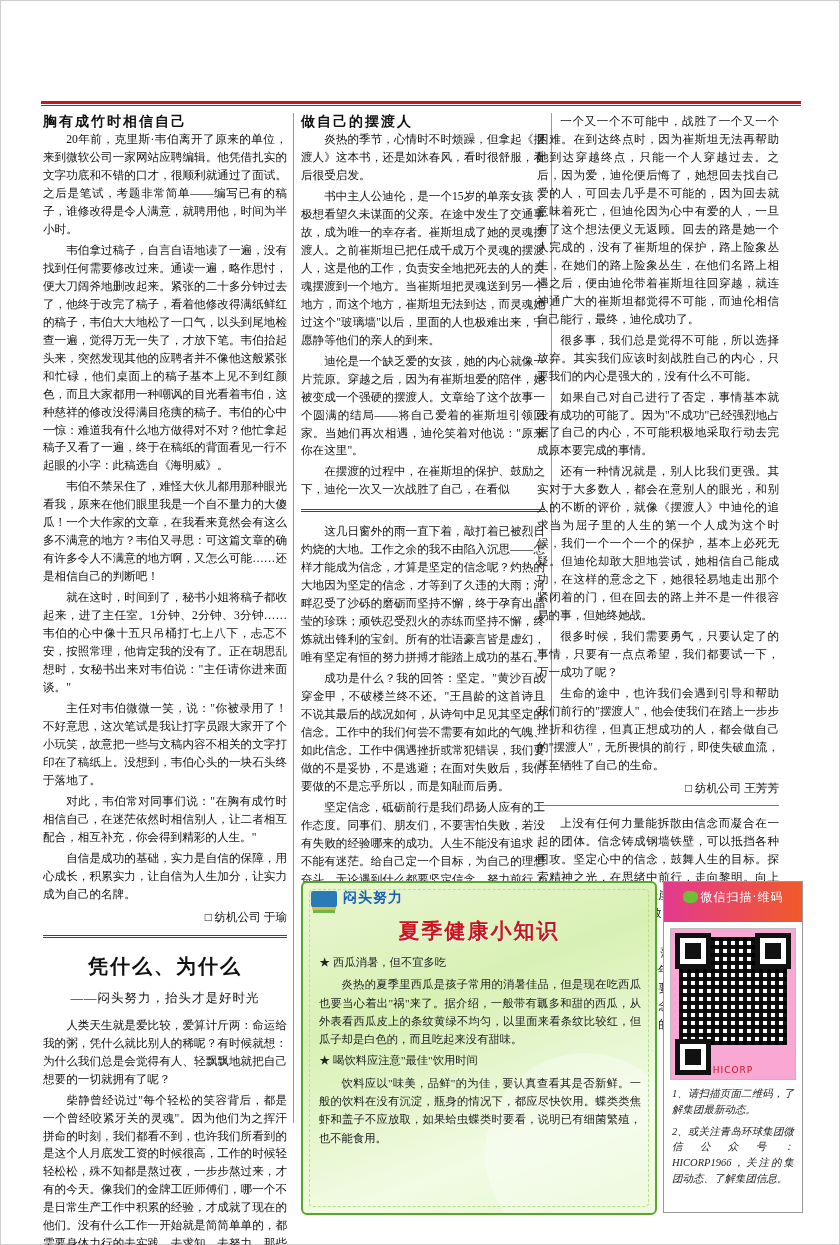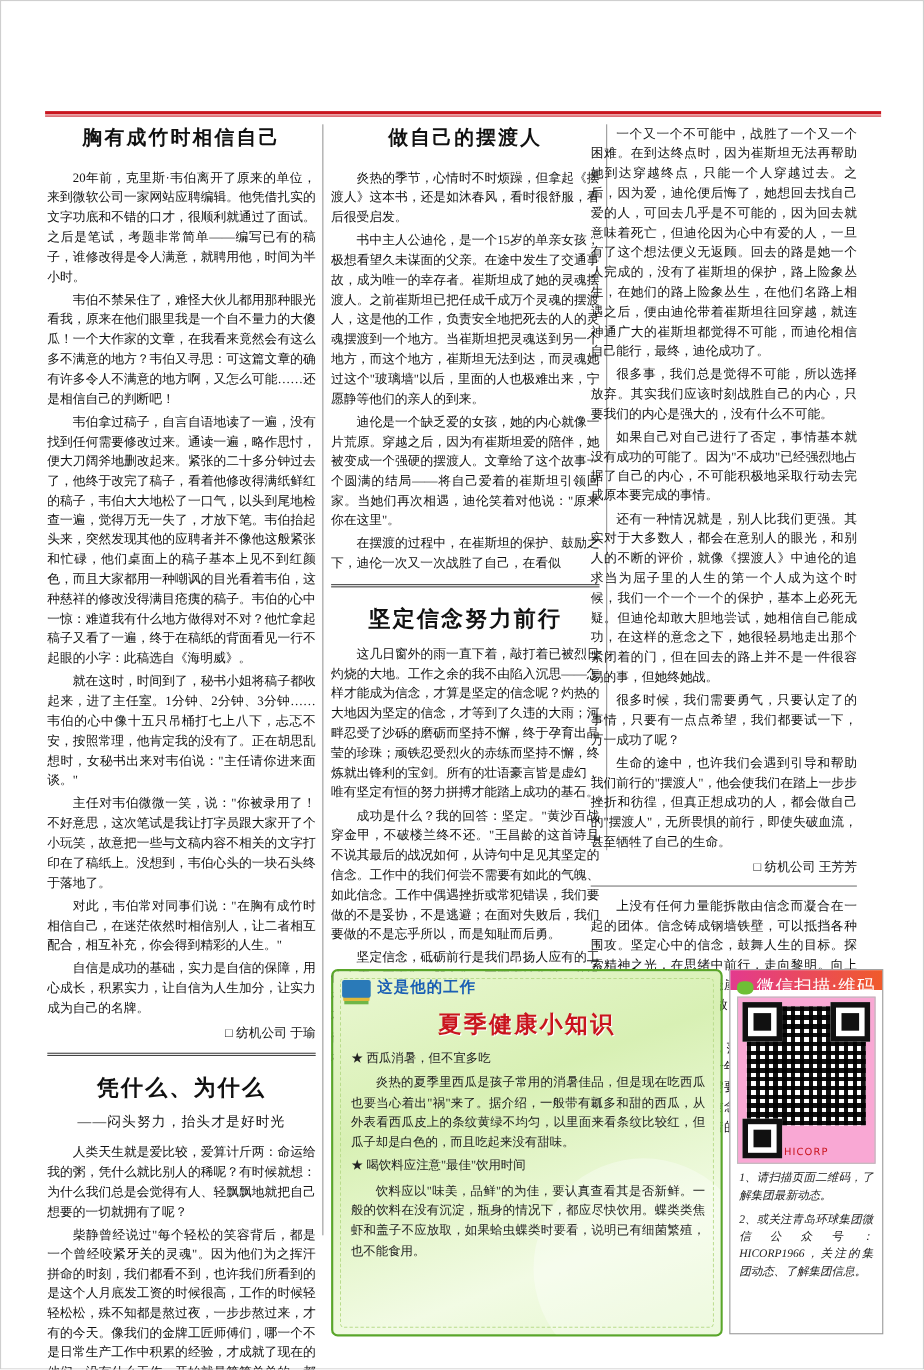--- a/index.html
+++ b/index.html
@@ -63,21 +63,21 @@
   
   .col{position:absolute;top:112px;}
   .col-left{left:42px;width:244px;}
   .col-mid{left:300px;width:244px;}
   .col-right{left:536px;width:242px;}
   .vrule{position:absolute;top:112px;width:1px;background:#999;}
   .vrule-1{left:292px;height:1010px;}
   .vrule-2{left:550px;height:660px;}
 
   h2.headline{
-    font-size:18px;font-weight:bold;text-align:center;margin:0 0 16px 0;
+    font-size:14px;font-weight:bold;margin:0 0 0 0;
     letter-spacing:2px;font-family:"DejaVu Serif",serif;
   }
   h2.headline2{
     font-size:20px;font-weight:bold;text-align:center;margin:14px 0 10px 0;
     letter-spacing:2px;font-family:"DejaVu Serif",serif;
   }
   .subhead{
     font-size:12.5px;text-align:center;margin:0 0 10px 0;letter-spacing:1px;
   }
   p.body{
@@ -133,22 +133,22 @@
     position:absolute;left:6px;top:6px;right:6px;bottom:6px;
     border:1px dashed #b9dc8c;border-radius:4px;pointer-events:none;
   }
 
   
   .qrbox{
     position:absolute;left:662px;top:880px;width:138px;height:330px;
     border:1px solid #999;background:#fff;
   }
   .qr-head{
-    height:18px;background:linear-gradient(90deg,#e33a8e,#f05a2a);
-    color:#fff;font-size:16px;line-height:30px;text-align:center;letter-spacing:1px;
+    height:40px;background:linear-gradient(90deg,#e33a8e,#f05a2a);
+    color:#fff;font-size:12px;line-height:30px;text-align:center;letter-spacing:1px;
     font-family:"DejaVu Sans",sans-serif;position:relative;
   }
   .qr-head .wechat{
     display:inline-block;width:15px;height:12px;background:#6fbf36;border-radius:6px/5px;
     position:relative;top:2px;margin-right:3px;
   }
   .qr-panel{
     margin:6px;height:150px;background:#f9a8d4;border:1px solid #bbb;
     position:relative;
   }
@@ -179,22 +179,22 @@
 
   <div class="rule-top"></div>
 
   <div class="vrule vrule-1"></div>
   <div class="vrule vrule-2"></div>
 
   <div class="col col-left">
 
     <h2 class="headline">胸有成竹时相信自己</h2>
     <p class="body">20年前，克里斯·韦伯离开了原来的单位，来到微软公司一家网站应聘编辑。他凭借扎实的文字功底和不错的口才，很顺利就通过了面试。之后是笔试，考题非常简单——编写已有的稿子，谁修改得是令人满意，就聘用他，时间为半小时。</p>
+    <p class="body">韦伯拿过稿子，自言自语地读了一遍，没有找到任何需要修改过来。通读一遍，略作思忖，便大刀阔斧地删改起来。紧张的二十多分钟过去了，他终于改完了稿子，看着他修改得满纸鲜红的稿子，韦伯大大地松了一口气，以头到尾地检查一遍，觉得万无一失了，才放下笔。韦伯抬起头来，突然发现其他的应聘者并不像他这般紧张和忙碌，他们桌面上的稿子基本上见不到红颜色，而且大家都用一种嘲讽的目光看着韦伯，这种慈祥的修改没得满目疮痍的稿子。韦伯的心中一惊：难道我有什么地方做得对不对？他忙拿起稿子又看了一遍，终于在稿纸的背面看见一行不起眼的小字：此稿选自《海明威》。</p>
     <p class="body">韦伯不禁呆住了，难怪大伙儿都用那种眼光看我，原来在他们眼里我是一个自不量力的大傻瓜！一个大作家的文章，在我看来竟然会有这么多不满意的地方？韦伯又寻思：可这篇文章的确有许多令人不满意的地方啊，又怎么可能……还是相信自己的判断吧！</p>
-    <p class="body">韦伯拿过稿子，自言自语地读了一遍，没有找到任何需要修改过来。通读一遍，略作思忖，便大刀阔斧地删改起来。紧张的二十多分钟过去了，他终于改完了稿子，看着他修改得满纸鲜红的稿子，韦伯大大地松了一口气，以头到尾地检查一遍，觉得万无一失了，才放下笔。韦伯抬起头来，突然发现其他的应聘者并不像他这般紧张和忙碌，他们桌面上的稿子基本上见不到红颜色，而且大家都用一种嘲讽的目光看着韦伯，这种慈祥的修改没得满目疮痍的稿子。韦伯的心中一惊：难道我有什么地方做得对不对？他忙拿起稿子又看了一遍，终于在稿纸的背面看见一行不起眼的小字：此稿选自《海明威》。</p>
     <p class="body">就在这时，时间到了，秘书小姐将稿子都收起来，进了主任室。1分钟、2分钟、3分钟……韦伯的心中像十五只吊桶打七上八下，忐忑不安，按照常理，他肯定我的没有了。正在胡思乱想时，女秘书出来对韦伯说："主任请你进来面谈。"</p>
     <p class="body">主任对韦伯微微一笑，说："你被录用了！不好意思，这次笔试是我让打字员跟大家开了个小玩笑，故意把一些与文稿内容不相关的文字打印在了稿纸上。没想到，韦伯心头的一块石头终于落地了。</p>
     <p class="body">对此，韦伯常对同事们说："在胸有成竹时相信自己，在迷茫依然时相信别人，让二者相互配合，相互补充，你会得到精彩的人生。"</p>
     <p class="body">自信是成功的基础，实力是自信的保障，用心成长，积累实力，让自信为人生加分，让实力成为自己的名牌。</p>
     <p class="sign">□ 纺机公司 于瑜</p>
 
     <div class="hr-dbl"></div>
 
     <h2 class="headline2">凭什么、为什么</h2>
     <div class="subhead">——闷头努力，抬头才是好时光</div>
@@ -205,21 +205,20 @@
 
   <div class="col col-mid">
     <h2 class="headline">做自己的摆渡人</h2>
     <p class="body">炎热的季节，心情时不时烦躁，但拿起《摆渡人》这本书，还是如沐春风，看时很舒服，看后很受启发。</p>
     <p class="body">书中主人公迪伦，是一个15岁的单亲女孩，极想看望久未谋面的父亲。在途中发生了交通事故，成为唯一的幸存者。崔斯坦成了她的灵魂摆渡人。之前崔斯坦已把任成千成万个灵魂的摆渡人，这是他的工作，负责安全地把死去的人的灵魂摆渡到一个地方。当崔斯坦把灵魂送到另一个地方，而这个地方，崔斯坦无法到达，而灵魂她过这个"玻璃墙"以后，里面的人也极难出来，宁愿静等他们的亲人的到来。</p>
     <p class="body">迪伦是一个缺乏爱的女孩，她的内心就像一片荒原。穿越之后，因为有崔斯坦爱的陪伴，她被变成一个强硬的摆渡人。文章给了这个故事一个圆满的结局——将自己爱着的崔斯坦引领回家。当她们再次相遇，迪伦笑着对他说："原来你在这里"。</p>
     <p class="body">在摆渡的过程中，在崔斯坦的保护、鼓励之下，迪伦一次又一次战胜了自己，在看似</p>
 
     <div class="hr-dbl"></div>
 
-    <h2 class="headline2">坚定信念努力前行</h2>
     <p class="body">这几日窗外的雨一直下着，敲打着已被烈日灼烧的大地。工作之余的我不由陷入沉思——怎样才能成为信念，才算是坚定的信念呢？灼热的大地因为坚定的信念，才等到了久违的大雨；河畔忍受了沙砾的磨砺而坚持不懈，终于孕育出晶莹的珍珠；顽铁忍受烈火的赤练而坚持不懈，终炼就出锋利的宝剑。所有的壮语豪言皆是虚幻，唯有坚定有恒的努力拼搏才能踏上成功的基石。</p>
     <p class="body">成功是什么？我的回答：坚定。"黄沙百战穿金甲，不破楼兰终不还。"王昌龄的这首诗且不说其最后的战况如何，从诗句中足见其坚定的信念。工作中的我们何尝不需要有如此的气魄、如此信念。工作中偶遇挫折或常犯错误，我们要做的不是妥协，不是逃避；在面对失败后，我们要做的不是忘乎所以，而是知耻而后勇。</p>
     <p class="body">坚定信念，砥砺前行是我们昂扬人应有的工作态度。同事们、朋友们，不要害怕失败，若没有失败的经验哪来的成功。人生不能没有追求，不能有迷茫。给自己定一个目标，为自己的理想奋斗，无论遇到什么都要坚定信念，努力前行，永不言弃。</p>
   </div>
 
   <div class="col col-right">
     <p class="body">一个又一个不可能中，战胜了一个又一个困难。在到达终点时，因为崔斯坦无法再帮助她到达穿越终点，只能一个人穿越过去。之后，因为爱，迪伦便后悔了，她想回去找自己爱的人，可回去几乎是不可能的，因为回去就意味着死亡，但迪伦因为心中有爱的人，一旦有了这个想法便义无返顾。回去的路是她一个人完成的，没有了崔斯坦的保护，路上险象丛生，在她们的路上险象丛生，在他们名路上相遇之后，便由迪伦带着崔斯坦往回穿越，就连神通广大的崔斯坦都觉得不可能，而迪伦相信自己能行，最终，迪伦成功了。</p>
     <p class="body">很多事，我们总是觉得不可能，所以选择放弃。其实我们应该时刻战胜自己的内心，只要我们的内心是强大的，没有什么不可能。</p>
     <p class="body">如果自己对自己进行了否定，事情基本就没有成功的可能了。因为"不成功"已经强烈地占据了自己的内心，不可能积极地采取行动去完成原本要完成的事情。</p>
 
@@ -232,21 +231,21 @@
 
     <p class="body">上没有任何力量能拆散由信念而凝合在一起的团体。信念铸成钢墙铁壁，可以抵挡各种围攻。坚定心中的信念，鼓舞人生的目标。探索精神之光，在思绪中前行，走向黎明。向上生长，百合花才能在悬崖上开出最美的花朵；菊花才能在秋日里绽放;梅花才能在寒雪中傲放。</p>
     <p class="body">"回廊一寸相思地，落月成孤倚，背灯与月谁同。"已是十年踪迹十年心。"人生的路总是在未知中行走着，我们需要坚定自己的信念，勇敢的向前走去，坚定信念，努力前行。窗外的雨依旧下着，而敲打着的地面却没有了之前的灼热。</p>
     <p class="sign">□ 纺机公司 袁合义</p>
   </div>
 
   <div class="healthbox">
     <div class="hb-dash"></div>
     <div class="hb-tag">
       <div class="books"></div>
-      <div class="t">这是他的工作</div>
+      <div class="t">闷头努力</div>
     </div>
     <div class="hb-title">夏季健康小知识</div>
     <div class="hb-body">
       <div class="item">★ 西瓜消暑，但不宜多吃</div>
       <p>炎热的夏季里西瓜是孩子常用的消暑佳品，但是现在吃西瓜也要当心着出"祸"来了。据介绍，一般带有瓤多和甜的西瓜，从外表看西瓜皮上的条纹黄绿不均匀，以里面来看条纹比较红，但瓜子却是白色的，而且吃起来没有甜味。</p>
       <div class="item">★ 喝饮料应注意"最佳"饮用时间</div>
       <p>饮料应以"味美，品鲜"的为佳，要认真查看其是否新鲜。一般的饮料在没有沉淀，瓶身的情况下，都应尽快饮用。蝶类类焦虾和盖子不应放取，如果蛤虫蝶类时要看，说明已有细菌繁殖，也不能食用。</p>
     </div>
   </div>
 

